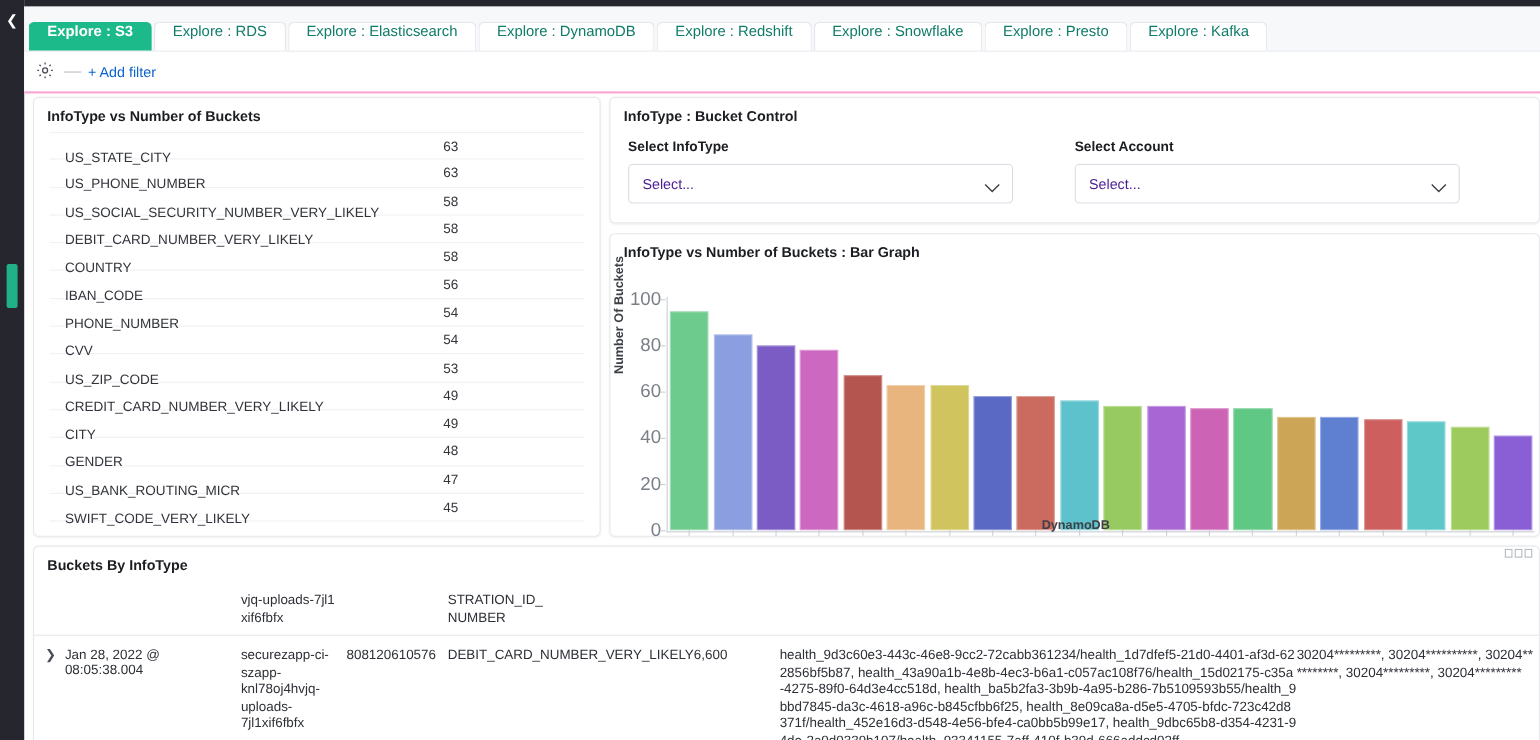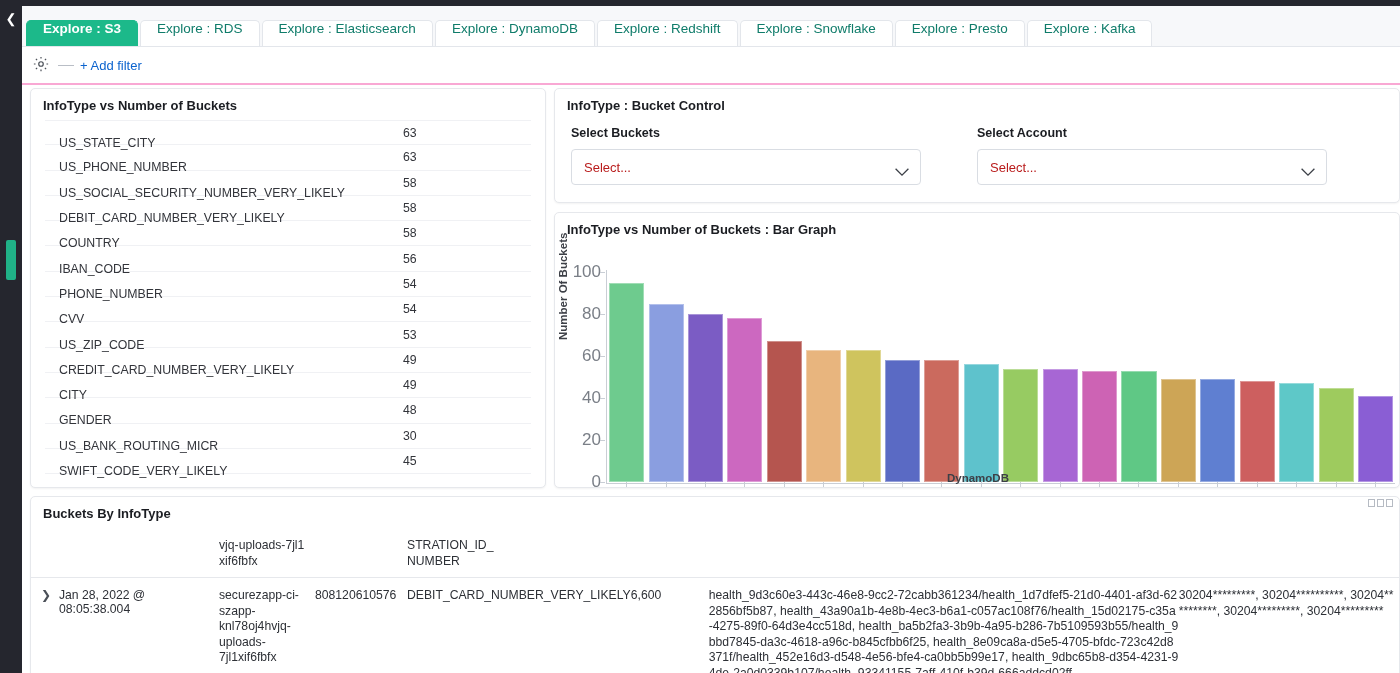--- a/index.html
+++ b/index.html
@@ -81,21 +81,21 @@
   
   #panel-control { left:554px; top:88px; width:846px; height:115px; }
   .ctrl-row { display:flex; padding:6px 16px 0 16px; }
   .ctrl-col { width:380px; margin-right:56px; }
   .ctrl-label { font-size:12.5px; font-weight:bold; color:#1b1d22; margin-bottom:9px; }
   .select-box {
     height:36px; border:1px solid #d9dde3; border-radius:4px; background:#fff;
     display:flex; align-items:center; justify-content:space-between;
     padding:0 12px; cursor:pointer;
   }
-  .select-placeholder { font-size:13px; color:#b91c1c; }
+  .select-placeholder { font-size:13px; color:#4c1d95; }
   .chev { width:14px; height:9px; color:#3b3f46; }
 
   
   #panel-chart { left:554px; top:212px; width:846px; height:276px; }
   .chart-area { position:relative; width:846px; height:246px; }
   .y-axis-title {
     position:absolute; left:2px; top:96px; font-size:11.5px; font-weight:bold;
     color:#3d4047; transform:rotate(-90deg); transform-origin:left top;
     white-space:nowrap;
   }
@@ -233,34 +233,34 @@
         <div class="kv-row">
           <div class="kv-key">CITY</div>
           <div class="kv-val">49</div>
         </div>
         <div class="kv-row">
           <div class="kv-key">GENDER</div>
           <div class="kv-val">48</div>
         </div>
         <div class="kv-row">
           <div class="kv-key">US_BANK_ROUTING_MICR</div>
-          <div class="kv-val">30</div>
+          <div class="kv-val">47</div>
         </div>
         <div class="kv-row">
           <div class="kv-key">SWIFT_CODE_VERY_LIKELY</div>
           <div class="kv-val">45</div>
         </div>
       </div>
   </div>
 
   <div class="panel" id="panel-control">
     <div class="panel-title">InfoType : Bucket Control</div>
     <div class="ctrl-row">
       <div class="ctrl-col">
-        <div class="ctrl-label">Select Buckets</div>
+        <div class="ctrl-label">Select InfoType</div>
         <div class="select-box">
           <span class="select-placeholder">Select...</span>
           <span class="chev">
             <svg viewBox="0 0 20 12" width="16" height="10" fill="none" stroke="currentColor" stroke-width="1.6">
                 <path d="M2 2l8 8 8-8"></path>
               </svg>
           </span>
         </div>
       </div>
       <div class="ctrl-col">

